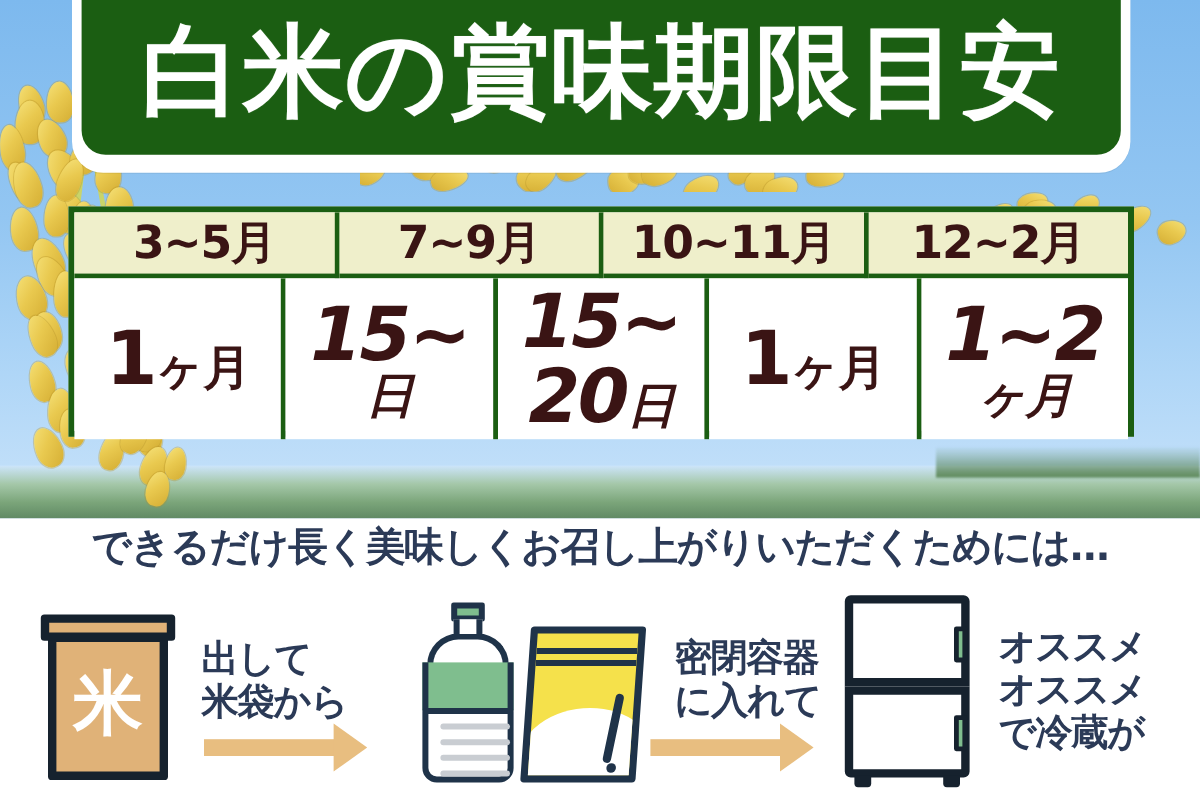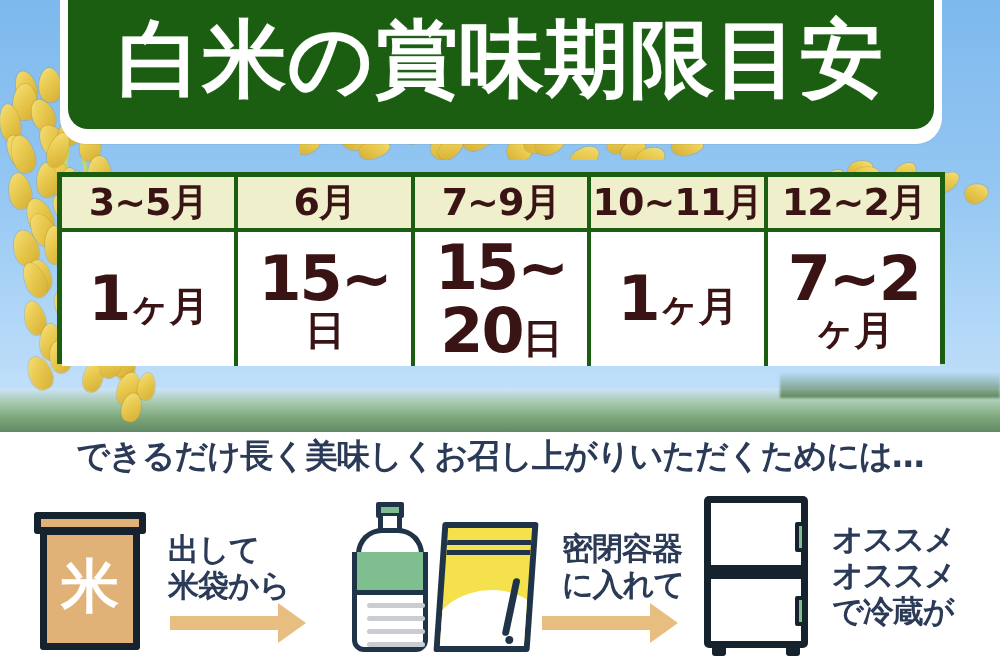--- a/index.html
+++ b/index.html
@@ -83,21 +83,21 @@
     box-sizing:border-box;padding:4px 2px;
   }
   .td:last-child{border-right:none;}
   .cellval{
     color:#3A1414;text-align:center;font-weight:700;line-height:1.0;
     display:flex;flex-direction:column;align-items:center;justify-content:center;
   }
   .mix-big{font-size:62px;letter-spacing:-2px;}
   .mix-small{font-size:40px;letter-spacing:-1px;}
   .row2{display:flex;align-items:baseline;justify-content:center;}
-  .stack{display:flex;flex-direction:column;align-items:center;}
+  .stack{display:flex;flex-direction:column;align-items:center;font-style:italic;}
   .stack .line{line-height:1.02;}
 
   
   .caption{
     position:absolute;left:0;top:434px;width:1000px;height:44px;
     display:flex;align-items:center;justify-content:center;
     color:#2B3A57;font-size:33px;font-weight:700;letter-spacing:-1px;white-space:nowrap;
   }
 
   
@@ -278,21 +278,20 @@
 
   <div class="title-wrap">
     <div class="title-box">
       <div class="title-text">白米の賞味期限目安</div>
     </div>
   </div>
 
   <div class="table">
     <div class="thead">
       <div class="th">3~5月</div>
-      <div class="th">6月</div>
       <div class="th">7~9月</div>
       <div class="th">10~11月</div>
       <div class="th">12~2月</div>
     </div>
     <div class="tbody">
 
       <div class="td">
         <div class="cellval">
           <div class="row2">
             <span class="mix-big">1</span>
@@ -331,21 +330,21 @@
           <div class="row2">
             <span class="mix-big">1</span>
             <span class="mix-small">ヶ月</span>
           </div>
         </div>
       </div>
 
       <div class="td">
         <div class="cellval stack">
           <div class="row2 line">
-            <span class="mix-big">7~2</span>
+            <span class="mix-big">1~2</span>
             <span class="mix-small"></span>
           </div>
           <div class="row2 line">
             <span class="mix-big"></span>
             <span class="mix-small">ヶ月</span>
           </div>
         </div>
       </div>
 
     </div>

